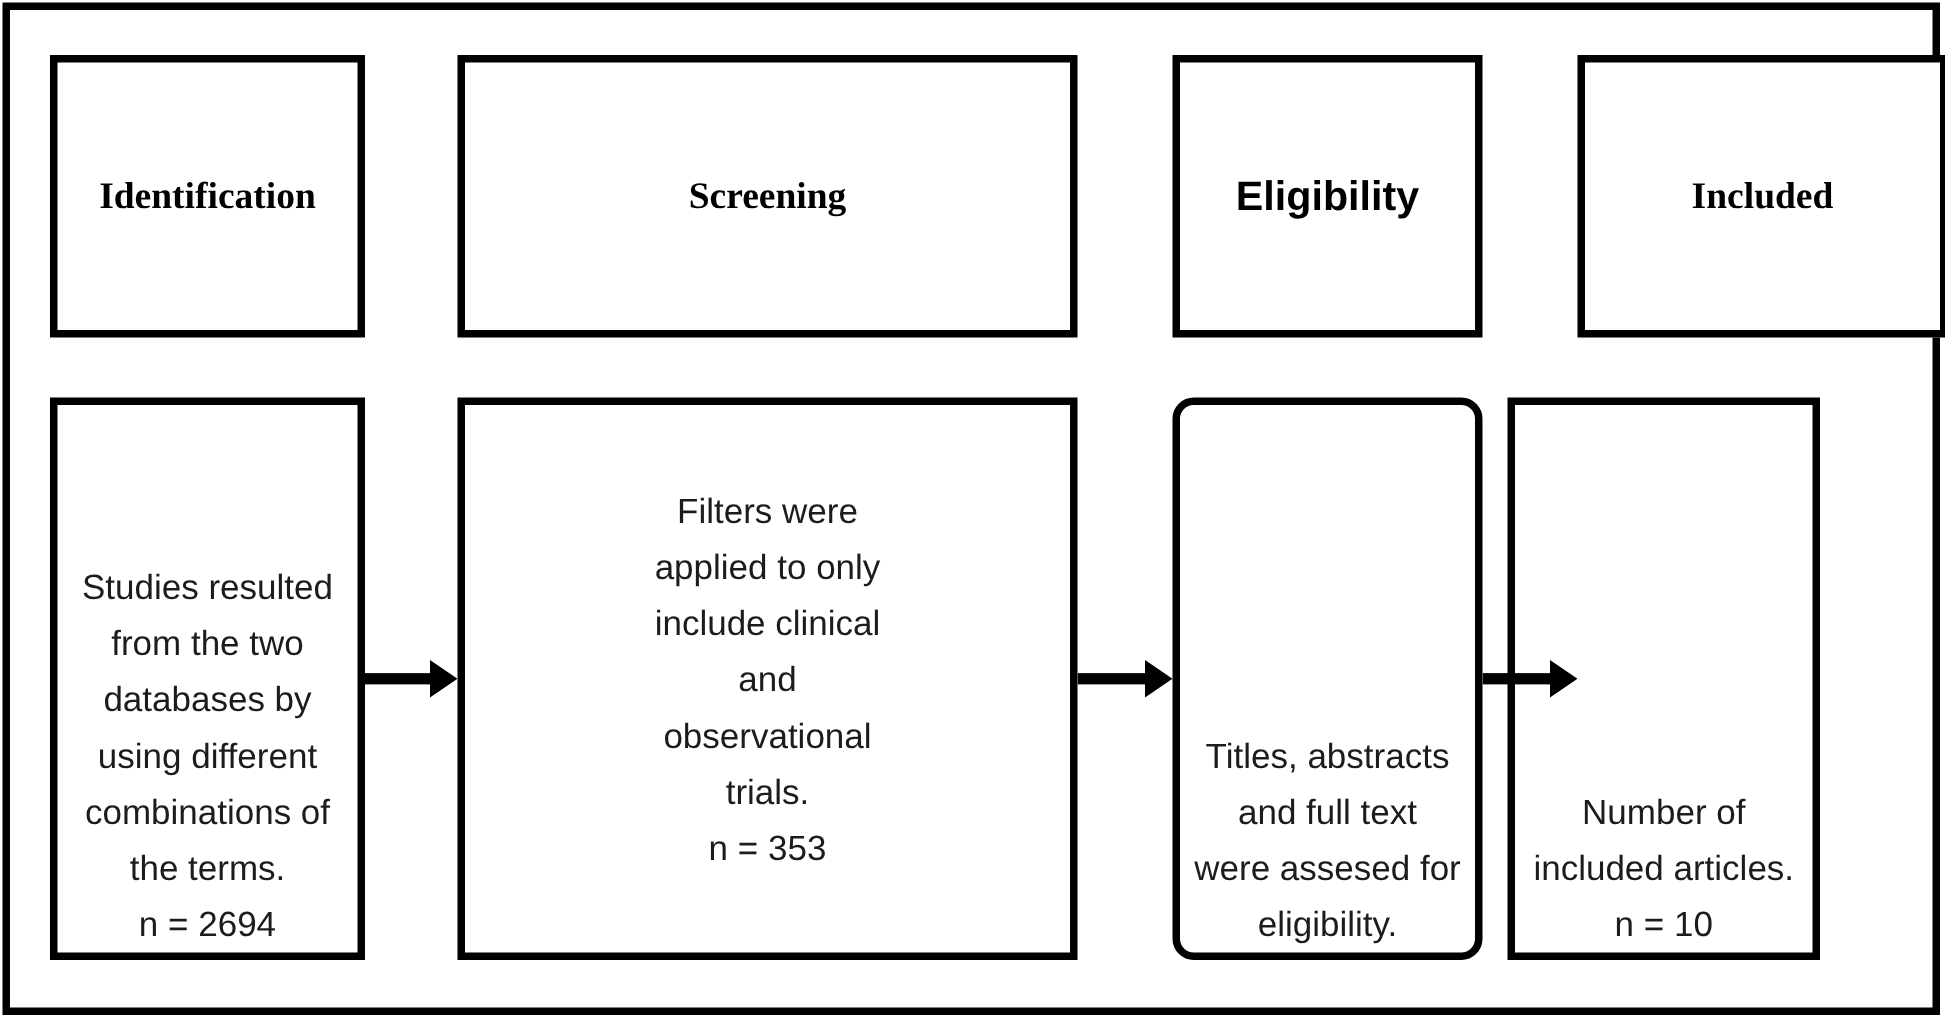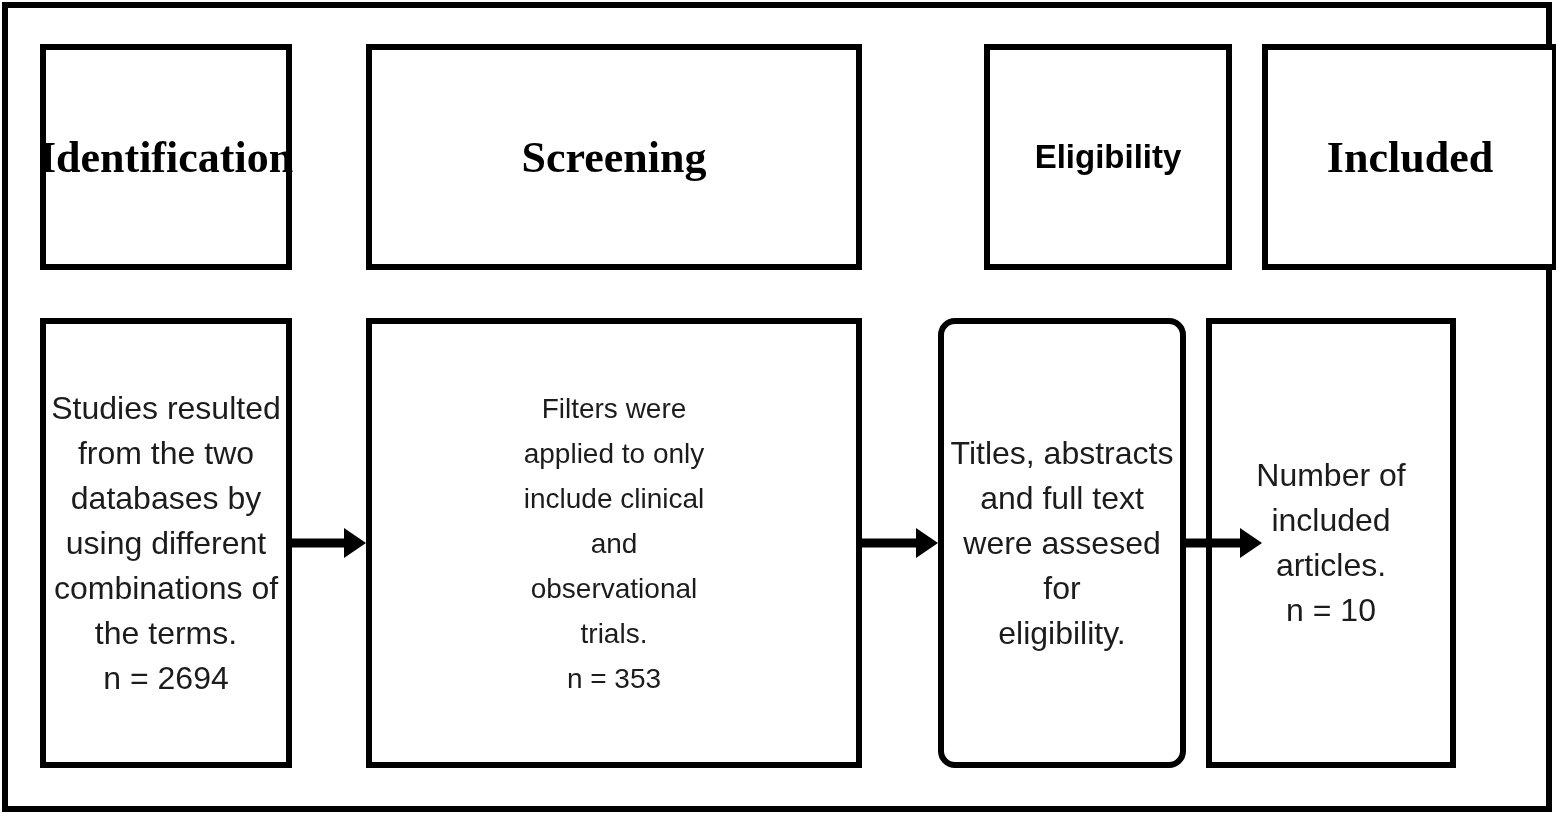--- a/index.html
+++ b/index.html
@@ -30,39 +30,40 @@
     align-items: center;
     justify-content: center;
     text-align: center;
   }
   
   .header-box {
     top: 44px;
     height: 226px;
     font-family: "Liberation Serif", "DejaVu Serif", serif;
     font-weight: bold;
-    font-size: 44px;
+    font-size: 30px;
     color: #000000;
   }
   .header-box.sans {
     font-family: "Liberation Sans", "DejaVu Sans", sans-serif;
     font-size: 33px;
   }
   .h1 { left: 40px;   width: 252px; }
   .h2 { left: 366px;  width: 496px; }
-  .h3 { left: 984px;  width: 248px; }
+  .h3 { left: 938px;  width: 248px; }
   .h4 { left: 1262px; width: 296px; }
 
   
   .content-box {
     top: 318px;
     height: 450px;
-    font-size: 32px;
+    font-size: 28px;
     line-height: 45px;
     color: #1c1c1c;
+    align-items: flex-end;
   }
   .c1 { left: 40px;   width: 252px; }
   .c3 { left: 938px;  width: 248px; border-radius: 17px; }
   .c4 { left: 1206px; width: 250px; }
 
   
   .double-box {
     position: absolute;
     left: 366px;
     top: 318px;

